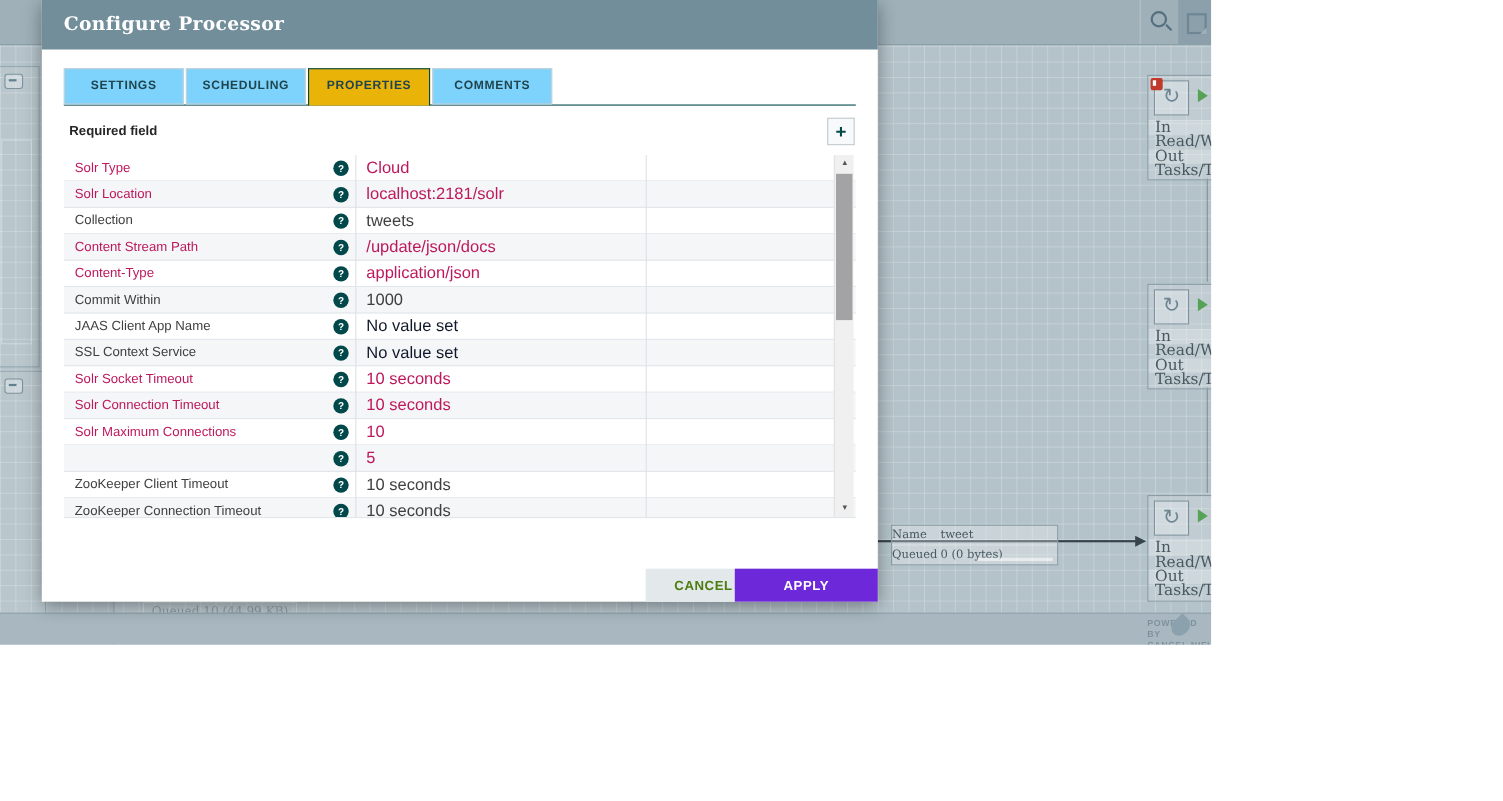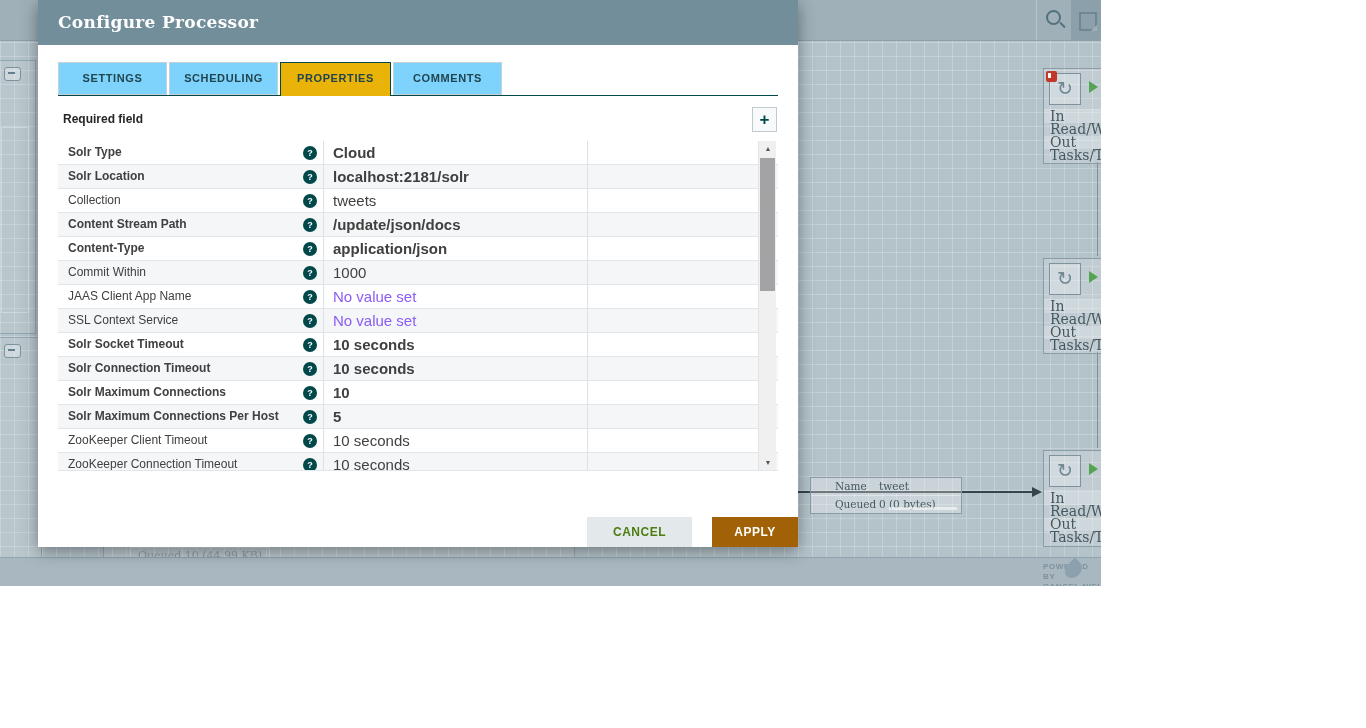--- a/index.html
+++ b/index.html
@@ -40,21 +40,21 @@
   .play{position:absolute;left:45px;top:12px;width:0;height:0;border-top:6px solid transparent;border-bottom:6px solid transparent;border-left:9px solid #56a356;}
   .proc-rows{border-top:1px solid rgba(255,255,255,.35);}
   .proc-row{height:13px;line-height:13px;padding-left:6px;font-family:"DejaVu Serif",serif;font-size:14px;color:#47585f;white-space:nowrap;}
   .proc-row:nth-child(odd){background:rgba(255,255,255,.22);}
   
   #conn-line{position:absolute;left:798px;top:491px;width:238px;height:2px;background:#37444c;}
   #conn-arrow{position:absolute;left:1032px;top:487px;width:0;height:0;border-top:5px solid transparent;border-bottom:5px solid transparent;border-left:10px solid #37444c;}
   .vline{position:absolute;width:1px;background:rgba(51,63,71,.4);}
   #vl1{left:1097px;top:162px;height:94px;} #vl2{left:1097px;top:352px;height:96px;}
   #conn-label{position:absolute;left:810px;top:477px;width:150px;height:35px;background:rgba(255,255,255,.28);border:1px solid #8a9da7;}
-  .cl-row{height:17px;line-height:17px;padding-left:24px;font-family:"DejaVu Serif",serif;font-size:10.5px;color:#47585f;white-space:nowrap;}
+  .cl-row{height:17px;line-height:17px;padding-left:0;font-family:"DejaVu Serif",serif;font-size:10.5px;color:#47585f;white-space:nowrap;}
   .cl-row:first-child{border-bottom:1px solid rgba(255,255,255,.4);}
   .cl-key{display:inline-block;min-width:44px;}
   .cl-bar{position:absolute;right:4px;bottom:3px;width:68px;height:3px;background:rgba(255,255,255,.55);}
   
   #bottombar{position:absolute;left:0;top:557px;width:1101px;height:29px;background:#a9b8c0;border-top:1px solid #90a4ad;}
   #powered{position:absolute;left:1043px;top:4px;text-align:left;font-size:8px;font-weight:bold;letter-spacing:.6px;color:#7e929d;line-height:10px;}
   #drop{position:absolute;left:1066px;top:2px;width:15px;height:19px;background:#8ba2ae;border-radius:0 50% 50% 50%;transform:rotate(45deg);}
   
   #dialog{position:absolute;left:38px;top:0;width:760px;height:547px;background:#fff;box-shadow:0 4px 16px rgba(0,0,0,.4);}
   #dlg-header{height:45px;background:#728e9b;}
@@ -71,31 +71,31 @@
   #ptable-head{height:27px;background:#728e9b;position:relative;}
   .th{position:absolute;top:0;line-height:27px;color:#fff;font-weight:bold;font-size:12px;}
   #th-property{left:10px;} #th-value{left:273px;}
   #ptable-body{position:relative;height:329px;overflow:hidden;background:#fff;border-bottom:1px solid #e1e6ea;}
   .col-div{position:absolute;top:0;bottom:0;width:1px;background:#dce2e6;z-index:3;}
   #cd1{left:265px;} #cd2{left:529px;}
   .prow{position:relative;height:24px;box-sizing:border-box;border-bottom:1px solid #e1e6ea;}
   .prow:nth-child(even){background:#f4f6f7;}
   .pname{position:absolute;left:10px;top:0;line-height:23px;font-size:12px;color:#404040;white-space:nowrap;}
   .pvalue{position:absolute;left:275px;top:0;line-height:23px;font-size:15px;color:#404040;white-space:nowrap;}
-  .prow.required .pname,.prow.required .pvalue{font-weight:bold;color:#404040;}
-  .prow.unset .pvalue{color:#8b5cf6;font-weight:normal;}
+  .prow.required .pname,.prow.required .pvalue{font-weight:normal;color:#be185d;}
+  .prow.unset .pvalue{color:#0f172a;font-weight:normal;}
   .help{position:absolute;left:245px;top:5px;width:14px;height:14px;border-radius:50%;background:#004849;color:#fff;
         font-size:9px;font-weight:bold;text-align:center;line-height:14px;cursor:pointer;}
   #pscroll{position:absolute;left:700px;top:0;width:18px;height:329px;background:#f0f0f0;border-left:1px solid #e2e2e2;box-sizing:border-box;z-index:4;}
   .scroll-arrow{position:absolute;left:0;width:18px;text-align:center;font-size:7px;color:#555;cursor:pointer;}
   #sa-up{top:4px;} #sa-down{bottom:4px;}
   #pthumb{position:absolute;left:1px;top:17px;width:15px;height:133px;background:#a3a3a5;cursor:pointer;}
   .dlg-btn{position:absolute;bottom:0;height:30px;line-height:30px;text-align:center;font-size:12px;font-weight:bold;letter-spacing:.5px;cursor:pointer;}
   #btn-cancel{right:106px;width:105px;background:#e3e8eb;color:#4d7c0f;margin-top:32px;}
-  #btn-apply{right:0;width:86px;background:#a16207;color:#fff;}
+  #btn-apply{right:0;width:130px;background:#6d28d9;color:#fff;}
 </style>
 </head>
 <body>
 
 <div id="stage">
 
   <div id="app">
     <div class="pgroup" id="pg1">
       <span class="pg-minus"></span>
       <span class="pg-inner"></span>
@@ -247,21 +247,20 @@
     <span class="pname">Solr Connection Timeout</span>
     <span class="help">?</span>
     <span class="pvalue">10 seconds</span>
   </div>
             <div class="prow required">
     <span class="pname">Solr Maximum Connections</span>
     <span class="help">?</span>
     <span class="pvalue">10</span>
   </div>
             <div class="prow required">
-    <span class="pname">Solr Maximum Connections Per Host</span>
     <span class="help">?</span>
     <span class="pvalue">5</span>
   </div>
             <div class="prow">
     <span class="pname">ZooKeeper Client Timeout</span>
     <span class="help">?</span>
     <span class="pvalue">10 seconds</span>
   </div>
             <div class="prow">
     <span class="pname">ZooKeeper Connection Timeout</span>

